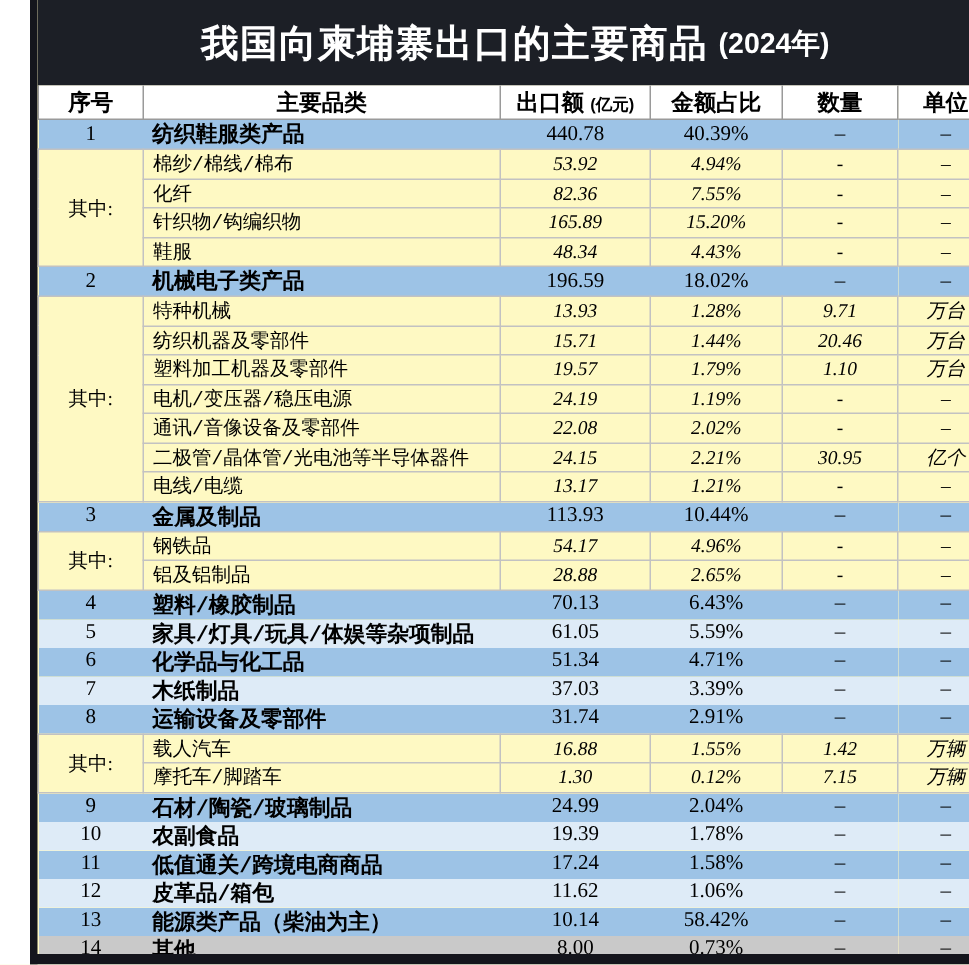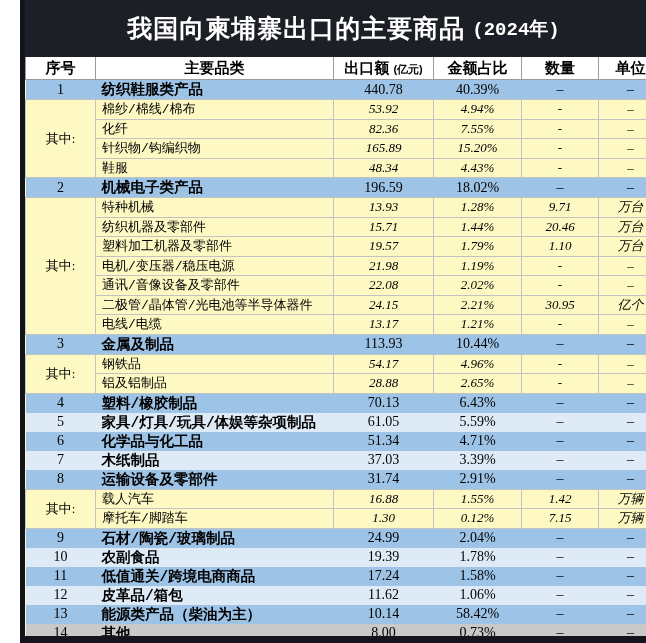--- a/index.html
+++ b/index.html
@@ -6,21 +6,21 @@
   .frame{
     width:646px;height:643px;box-sizing:border-box;background:#fef9c3;
     border-left:5px solid #14151c;border-right:4px solid #14151c;border-bottom:7px solid #14151c;
     font-family:"Liberation Sans","DejaVu Sans",sans-serif;overflow:hidden;margin-left:20px;
   }
   .titlebar{
     height:57px;background:#1c1f26;color:#ffffff;
     display:flex;align-items:center;justify-content:center;gap:7px;
   }
   .title-main{font-size:25px;font-weight:bold;letter-spacing:1px;}
-  .title-year{font-size:19px;font-weight:bold;font-family:Liberation Mono, monospace;}
+  .title-year{font-size:19px;font-weight:bold;}
   table{width:100%;border-collapse:collapse;table-layout:fixed;}
   col.w-no{width:70px;} col.w-label{width:238px;} col.w-export{width:100px;}
   col.w-share{width:88px;} col.w-qty{width:77px;} col.w-unit{width:64px;}
   thead th{
     height:22px;background:#ffffff;border:1px solid #9a9a9a;border-top:none;
     font-size:15px;font-weight:bold;color:#000;padding:0;white-space:nowrap;
   }
   .hdr-sub{font-size:11px;font-weight:600;}
   tbody td{height:18.5px;padding:0;color:#000;white-space:nowrap;overflow:hidden;}
   .c-no{text-align:center;font-size:14px;font-family:"Liberation Serif","DejaVu Serif",serif;}
@@ -130,21 +130,21 @@
         </tr>
         <tr class="sub">
           <td class="c-label">塑料加工机器及零部件</td>
           <td class="c-num c-export">19.57</td>
           <td class="c-num c-share">1.79%</td>
           <td class="c-num c-qty">1.10</td>
           <td class="c-num c-unit">万台</td>
         </tr>
         <tr class="sub">
           <td class="c-label">电机/变压器/稳压电源</td>
-          <td class="c-num c-export">21.98</td>
+          <td class="c-num c-export">24.19</td>
           <td class="c-num c-share">1.19%</td>
           <td class="c-num c-qty">-</td>
           <td class="c-num c-unit">–</td>
         </tr>
         <tr class="sub">
           <td class="c-label">通讯/音像设备及零部件</td>
           <td class="c-num c-export">22.08</td>
           <td class="c-num c-share">2.02%</td>
           <td class="c-num c-qty">-</td>
           <td class="c-num c-unit">–</td>

